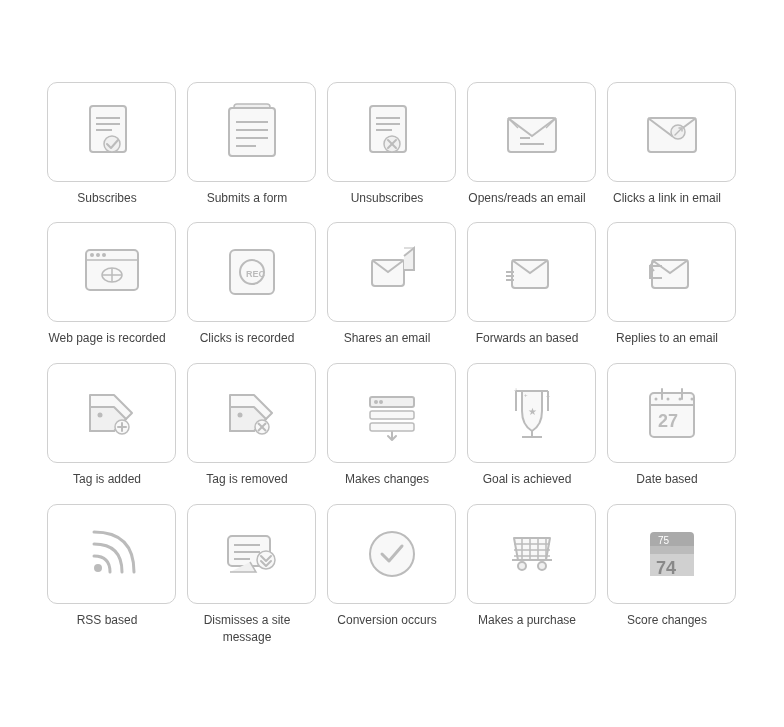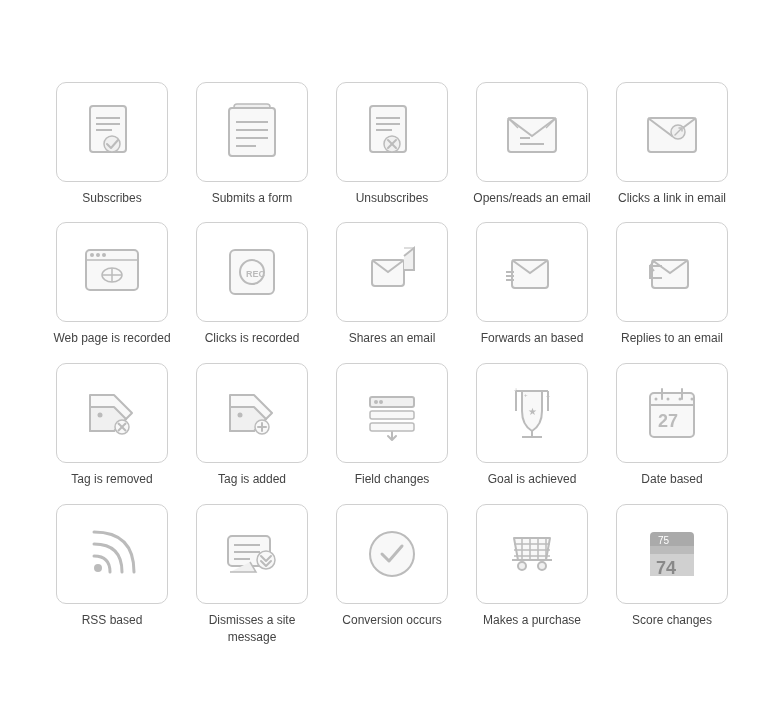--- a/index.html
+++ b/index.html
@@ -13,26 +13,25 @@
       padding: 20px;
     }
     .grid {
       display: grid;
       grid-template-columns: repeat(5, 130px);
       gap: 16px 10px;
     }
     .tile {
       display: flex;
       flex-direction: column;
-      align-items: center;
       gap: 8px;
       cursor: pointer;
     }
     .icon-box {
-      width: 112px;
+      width: 129px;
       height: 100px;
       border: 1.5px solid #d0d0d0;
       border-radius: 10px;
       display: flex;
       align-items: center;
       justify-content: center;
       background: #fff;
     }
     .tile-label {
       font-size: 12px;
@@ -186,55 +185,55 @@
   </div>
 
   <div class="tile">
     <div class="icon-box">
       <svg viewBox="0 0 64 64" fill="none" xmlns="http://www.w3.org/2000/svg">
         <path d="M10 14 L34 14 L52 32 L34 50 L10 50 Z" stroke="#bbb" stroke-width="2" fill="#f8f8f8" stroke-linejoin="round"></path>
         <circle cx="20" cy="28" r="3" fill="#bbb"></circle>
         <path d="M10 26 L34 26 L46 38 L34 50 L10 50 Z" stroke="#bbb" stroke-width="2" fill="#f0f0f0" stroke-linejoin="round"></path>
         <circle cx="20" cy="34" r="2.5" fill="#bbb"></circle>
         <circle cx="42" cy="46" r="7" fill="#f8f8f8" stroke="#bbb" stroke-width="1.5"></circle>
-        <line x1="38.5" y1="42.5" x2="45.5" y2="49.5" stroke="#bbb" stroke-width="2" stroke-linecap="round"></line>
-        <line x1="45.5" y1="42.5" x2="38.5" y2="49.5" stroke="#bbb" stroke-width="2" stroke-linecap="round"></line>
-      </svg>
-    </div>
-    <span class="tile-label">Tag is removed</span>
+        <line x1="42" y1="42" x2="42" y2="50" stroke="#bbb" stroke-width="2" stroke-linecap="round"></line>
+        <line x1="38" y1="46" x2="46" y2="46" stroke="#bbb" stroke-width="2" stroke-linecap="round"></line>
+      </svg>
+    </div>
+    <span class="tile-label">Tag is added</span>
   </div>
 
   <div class="tile">
     <div class="icon-box">
       <svg viewBox="0 0 64 64" fill="none" xmlns="http://www.w3.org/2000/svg">
         <path d="M10 14 L34 14 L52 32 L34 50 L10 50 Z" stroke="#bbb" stroke-width="2" fill="#f8f8f8" stroke-linejoin="round"></path>
         <circle cx="20" cy="28" r="3" fill="#bbb"></circle>
         <path d="M10 26 L34 26 L46 38 L34 50 L10 50 Z" stroke="#bbb" stroke-width="2" fill="#f0f0f0" stroke-linejoin="round"></path>
         <circle cx="20" cy="34" r="2.5" fill="#bbb"></circle>
         <circle cx="42" cy="46" r="7" fill="#f8f8f8" stroke="#bbb" stroke-width="1.5"></circle>
-        <line x1="42" y1="42" x2="42" y2="50" stroke="#bbb" stroke-width="2" stroke-linecap="round"></line>
-        <line x1="38" y1="46" x2="46" y2="46" stroke="#bbb" stroke-width="2" stroke-linecap="round"></line>
-      </svg>
-    </div>
-    <span class="tile-label">Tag is added</span>
+        <line x1="38.5" y1="42.5" x2="45.5" y2="49.5" stroke="#bbb" stroke-width="2" stroke-linecap="round"></line>
+        <line x1="45.5" y1="42.5" x2="38.5" y2="49.5" stroke="#bbb" stroke-width="2" stroke-linecap="round"></line>
+      </svg>
+    </div>
+    <span class="tile-label">Tag is removed</span>
   </div>
 
   <div class="tile">
     <div class="icon-box">
       <svg viewBox="0 0 64 64" fill="none" xmlns="http://www.w3.org/2000/svg">
         <rect x="10" y="16" width="44" height="10" rx="2" stroke="#bbb" stroke-width="2" fill="#f0f0f0"></rect>
         <circle cx="16" cy="21" r="2" fill="#bbb"></circle>
         <circle cx="21" cy="21" r="2" fill="#bbb"></circle>
         <rect x="10" y="30" width="44" height="8" rx="2" stroke="#bbb" stroke-width="1.5" fill="#f8f8f8"></rect>
         <rect x="10" y="42" width="44" height="8" rx="2" stroke="#bbb" stroke-width="1.5" fill="#f8f8f8"></rect>
         <line x1="32" y1="51" x2="32" y2="58" stroke="#bbb" stroke-width="2" stroke-linecap="round"></line>
         <polyline points="28,55 32,59 36,55" stroke="#bbb" stroke-width="2" fill="none" stroke-linecap="round" stroke-linejoin="round"></polyline>
       </svg>
     </div>
-    <span class="tile-label">Field changes</span>
+    <span class="tile-label">Makes changes</span>
   </div>
 
   <div class="tile">
     <div class="icon-box">
       <svg viewBox="0 0 64 64" fill="none" xmlns="http://www.w3.org/2000/svg">
         <path d="M22 10 L42 10 L42 30 Q42 44 32 50 Q22 44 22 30 Z" stroke="#bbb" stroke-width="2" fill="#f8f8f8"></path>
         <line x1="32" y1="50" x2="32" y2="56" stroke="#bbb" stroke-width="2"></line>
         <line x1="22" y1="56" x2="42" y2="56" stroke="#bbb" stroke-width="2"></line>
         <line x1="22" y1="10" x2="16" y2="10" stroke="#bbb" stroke-width="2"></line>
         <line x1="16" y1="10" x2="16" y2="30" stroke="#bbb" stroke-width="2"></line>

